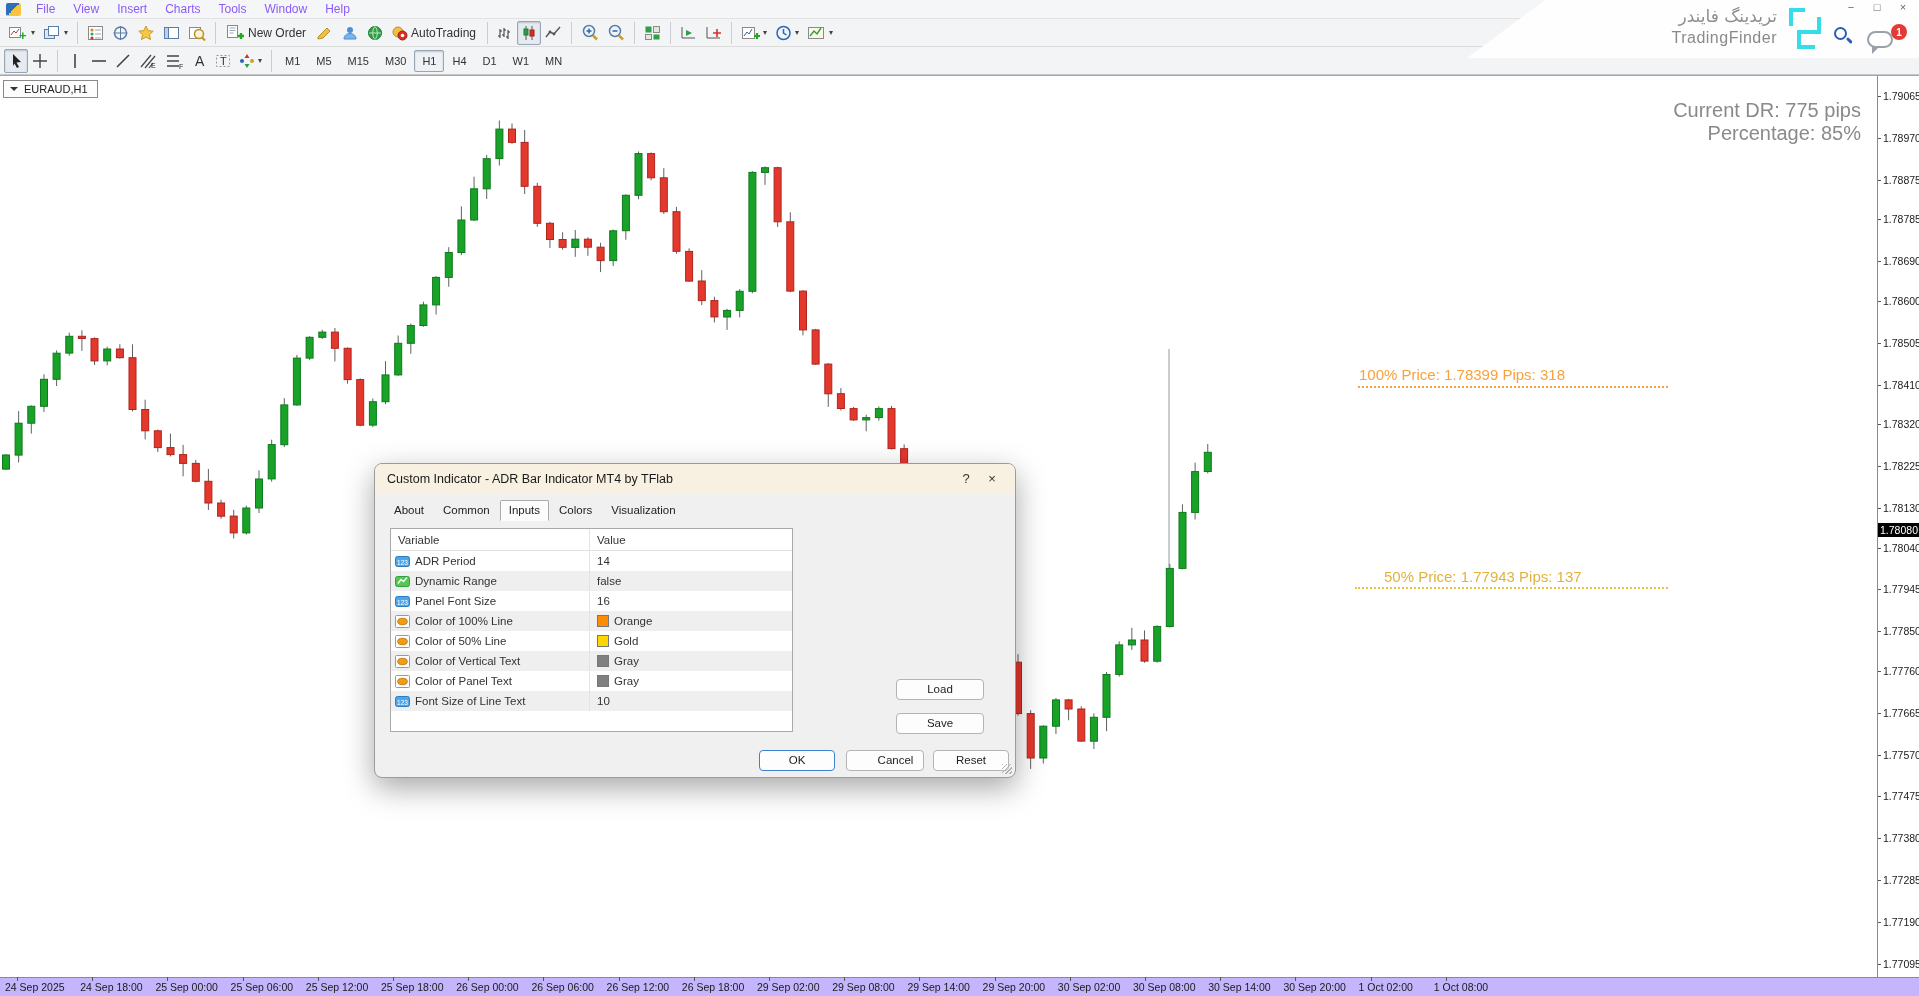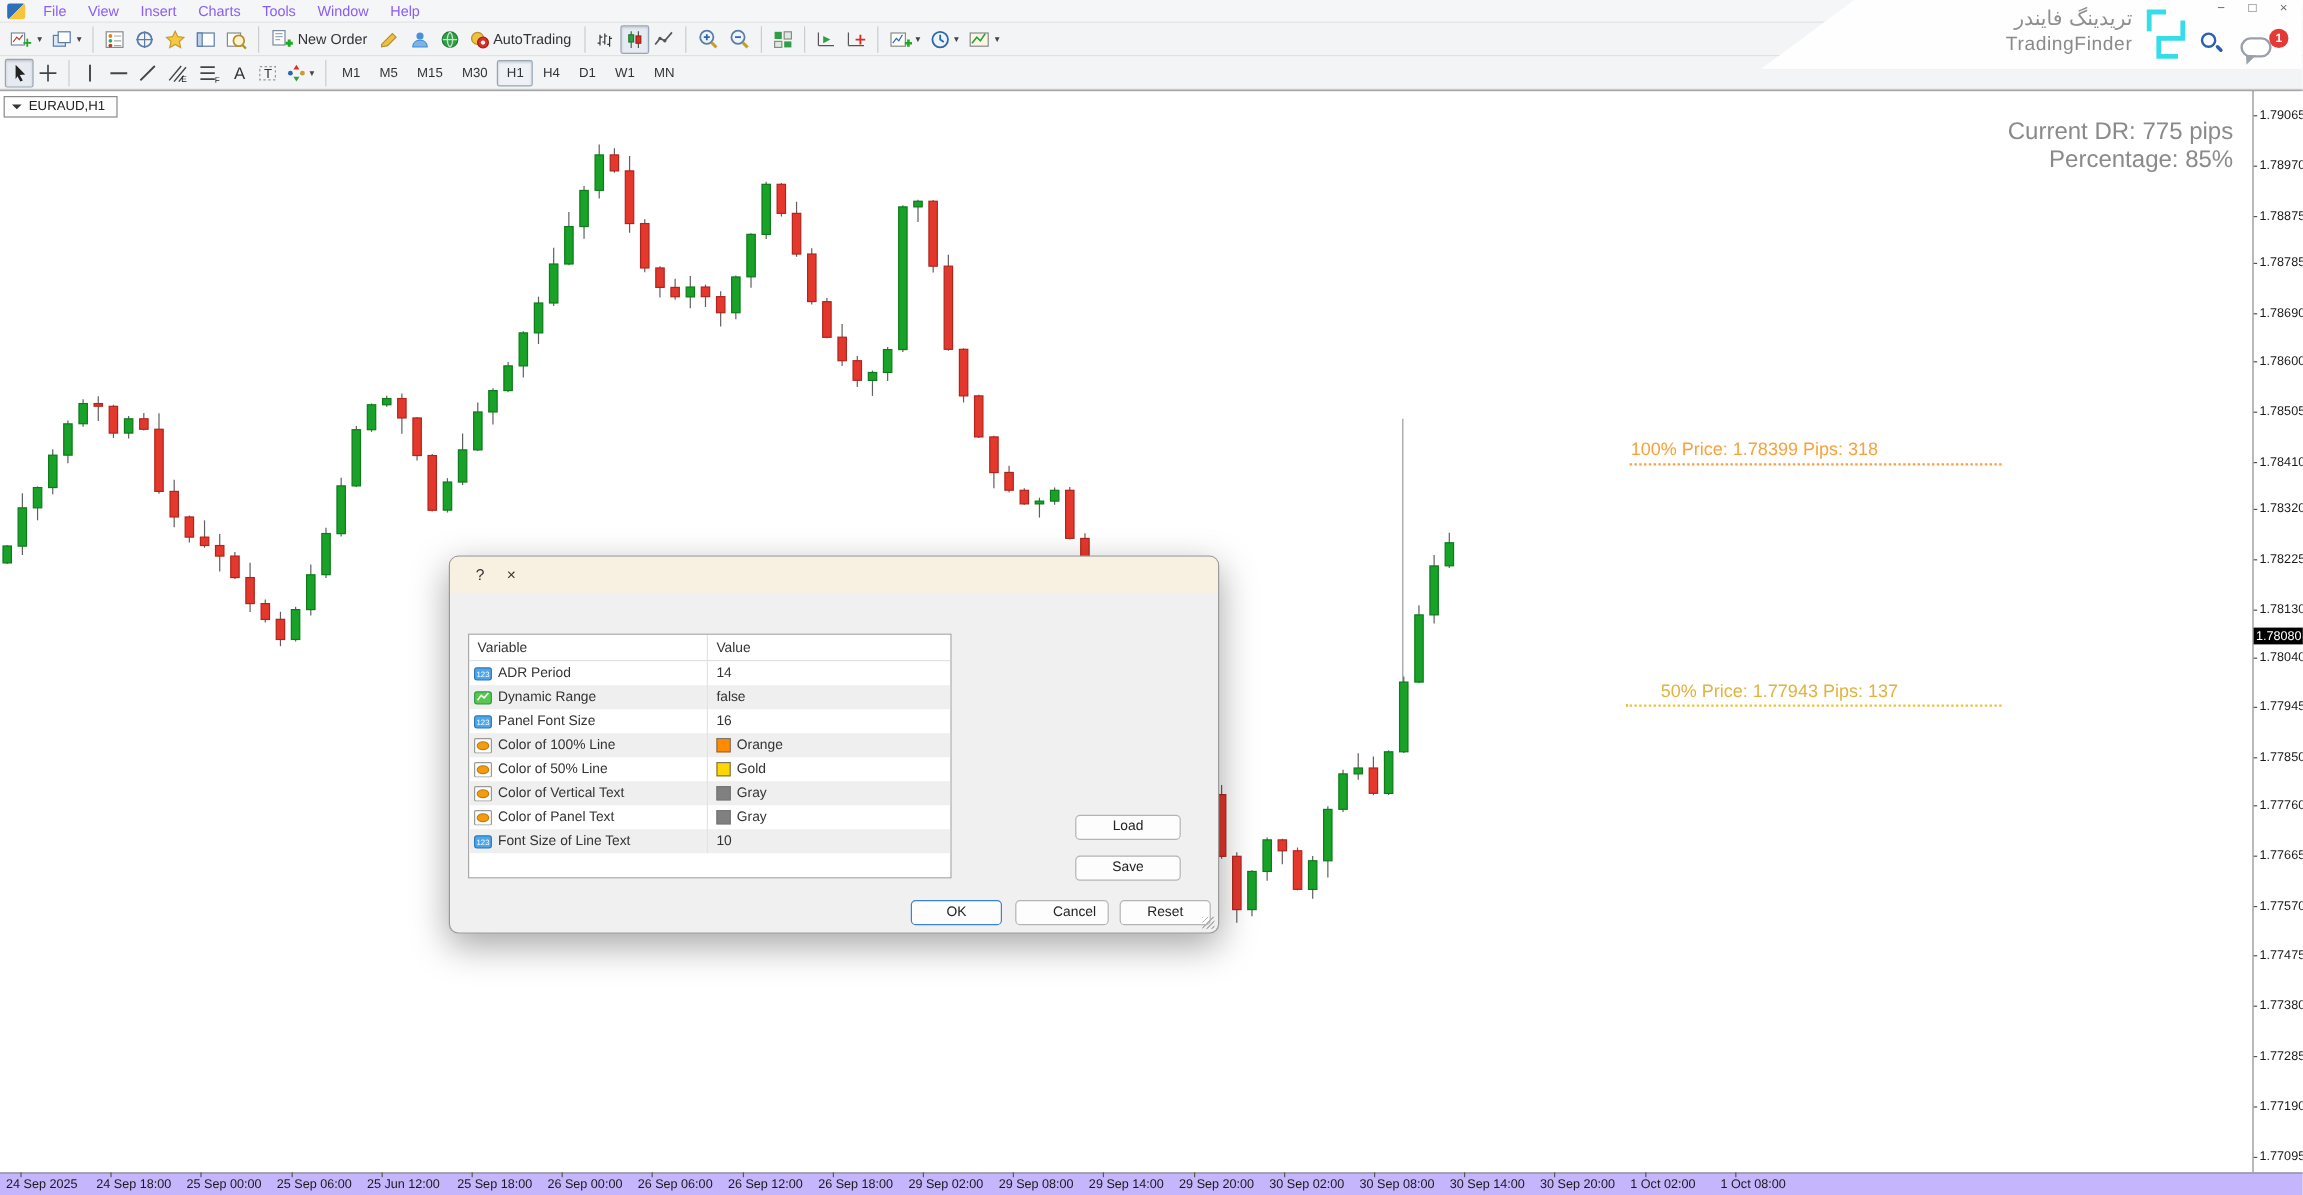--- a/index.html
+++ b/index.html
@@ -653,43 +653,51 @@
       <div class="price-label" style="top: 839.991px;">1.77190</div>
       <div class="price-label" style="top: 881.841px;">1.77095</div>
       <div id="current-price-tag" style="top: 446.921px;">1.78080</div>
     </div>
 </div>
 <div id="time-axis">
     <div class="time-label" style="left: 5px;">24 Sep 2025</div>
     <div class="time-label" style="left: 80.2px;">24 Sep 18:00</div>
     <div class="time-label" style="left: 155.4px;">25 Sep 00:00</div>
     <div class="time-label" style="left: 230.6px;">25 Sep 06:00</div>
-    <div class="time-label" style="left: 305.8px;">25 Jun 12:00</div>
+    <div class="time-label" style="left: 305.8px;">25 Sep 12:00</div>
     <div class="time-label" style="left: 381px;">25 Sep 18:00</div>
     <div class="time-label" style="left: 456.2px;">26 Sep 00:00</div>
     <div class="time-label" style="left: 531.4px;">26 Sep 06:00</div>
     <div class="time-label" style="left: 606.6px;">26 Sep 12:00</div>
     <div class="time-label" style="left: 681.8px;">26 Sep 18:00</div>
     <div class="time-label" style="left: 757px;">29 Sep 02:00</div>
     <div class="time-label" style="left: 832.2px;">29 Sep 08:00</div>
     <div class="time-label" style="left: 907.4px;">29 Sep 14:00</div>
     <div class="time-label" style="left: 982.6px;">29 Sep 20:00</div>
     <div class="time-label" style="left: 1057.8px;">30 Sep 02:00</div>
     <div class="time-label" style="left: 1133px;">30 Sep 08:00</div>
     <div class="time-label" style="left: 1208.2px;">30 Sep 14:00</div>
     <div class="time-label" style="left: 1283.4px;">30 Sep 20:00</div>
     <div class="time-label" style="left: 1358.6px;">1 Oct 02:00</div>
     <div class="time-label" style="left: 1433.8px;">1 Oct 08:00</div>
   </div>
 
 <div id="dialog">
   <div id="dlg-titlebar">
+    <span id="dlg-title">Custom Indicator - ADR Bar Indicator MT4 by TFlab</span>
     <span class="dlg-sysbtn">?</span>
     <span class="dlg-sysbtn">×</span>
   </div>
+  <div id="dlg-tabs">
+      <div class="dlg-tab">About</div>
+      <div class="dlg-tab">Common</div>
+      <div class="dlg-tab active">Inputs</div>
+      <div class="dlg-tab">Colors</div>
+      <div class="dlg-tab">Visualization</div>
+    </div>
   <div id="dlg-table">
       <div class="prow header">
         <div class="pcell-name" style="padding-left: 7px;">Variable</div>
         <div class="pcell-val">Value</div>
       </div>
       <div class="prow">
         <div class="pcell-name">
           <span class="glyph">
             <svg width="15" height="13">
               <rect x="0.5" y="1.5" width="14" height="10" rx="2" fill="#4da6e8" stroke="#2f7bbf"></rect>

